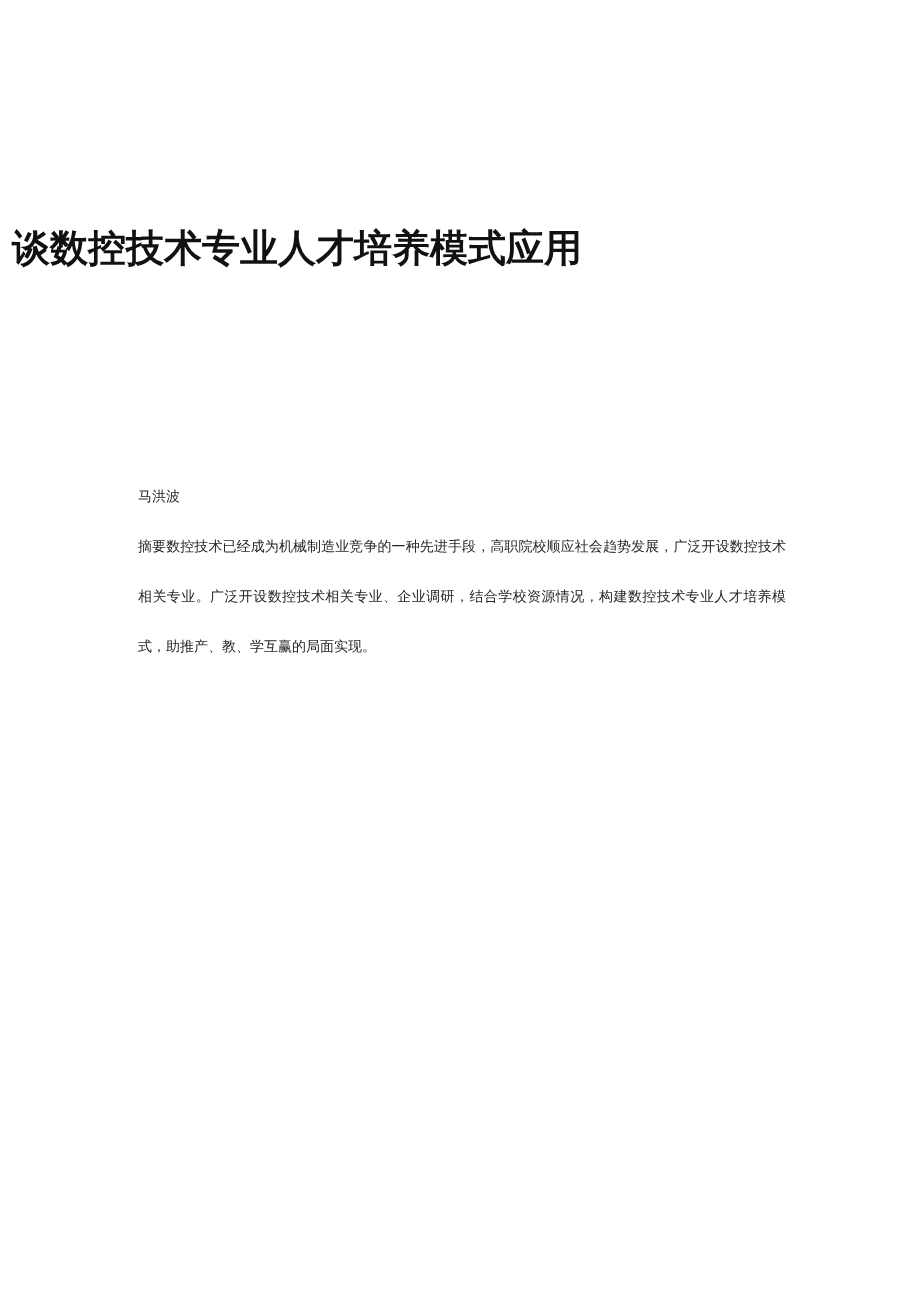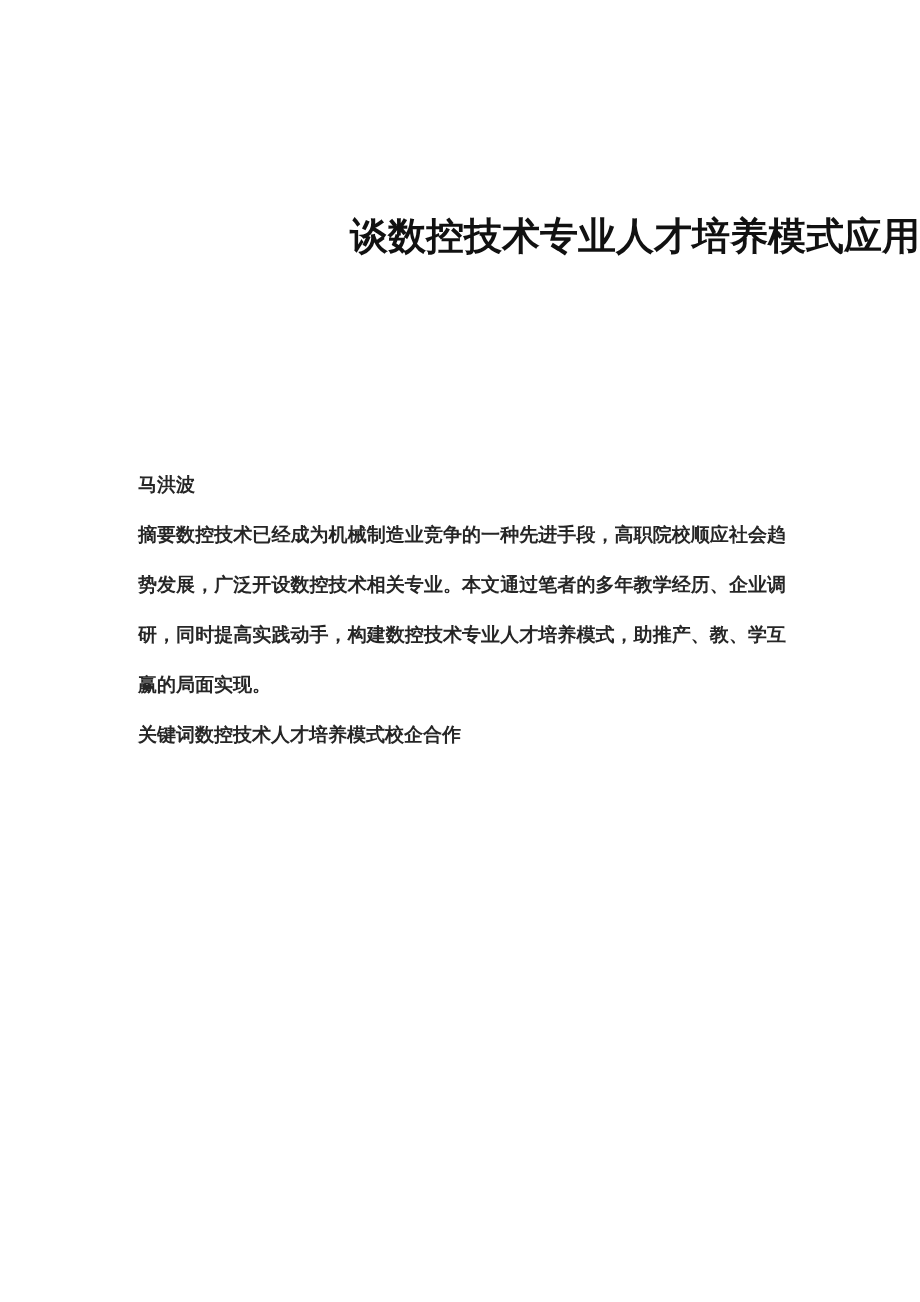--- a/index.html
+++ b/index.html
@@ -15,57 +15,55 @@
     color: #1f1f1f;
   }
   .page {
     width: 920px;
     height: 1302px;
     background: #ffffff;
     box-sizing: border-box;
     padding-top: 208px;
   }
   .doc-title {
-    margin: 0;
-    text-align: right;
+    margin: 12px;
+    text-align: left;
     font-size: 38px;
     font-weight: bold;
     line-height: 56px;
     letter-spacing: 0px;
     color: #111111;
     font-family: "Liberation Serif", "DejaVu Serif", serif;
   }
   .doc-body {
     margin: 196px 0 0 138px;
     width: 648px;
-    font-size: 19px;
+    font-size: 14px;
     line-height: 50px;
     text-align: justify;
     color: #262626;
-    font-weight: bold;
   }
   .doc-body p {
     margin: 0;
     padding: 0;
   }
   .last-line-left {
     text-align-last: left;
   }
 </style>
 </head>
 <body>
 
 <div class="page">
 
   <h1 class="doc-title">谈数控技术专业人才培养模式应用</h1>
 
   <div class="doc-body">
     <p>马洪波</p>
 
-    <p>摘要数控技术已经成为机械制造业竞争的一种先进手段，高职院校顺应社会趋势发展，广泛开设数控技术相关专业。本文通过笔者的多年教学经历、企业调研，同时提高实践动手，构建数控技术专业人才培养模式，助推产、教、学互赢的局面实现。</p>
+    <p>摘要数控技术已经成为机械制造业竞争的一种先进手段，高职院校顺应社会趋势发展，广泛开设数控技术相关专业。广泛开设数控技术相关专业、企业调研，结合学校资源情况，构建数控技术专业人才培养模式，助推产、教、学互赢的局面实现。</p>
 
-    <p>关键词数控技术人才培养模式校企合作</p>
 
 
 
   </div>
 
 </div>
 
 </body></html>

